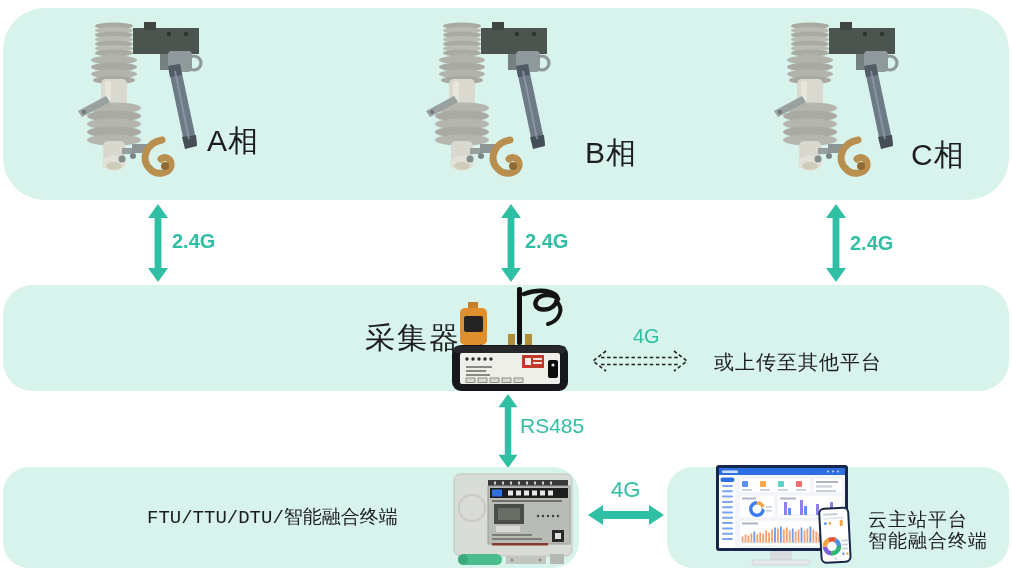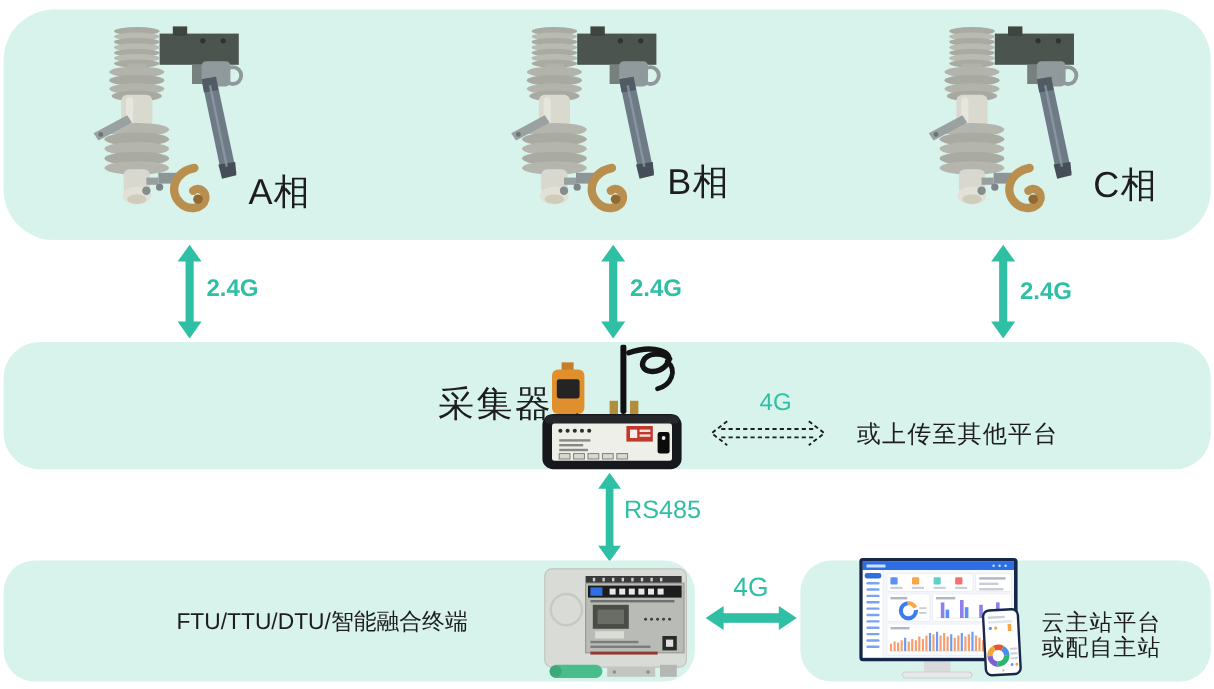--- a/index.html
+++ b/index.html
@@ -16,21 +16,21 @@
   .band-bot-right{left:667px;top:467px;width:342px;height:101px;border-radius:26px;}
   .abs{position:absolute;}
   .phase-label{font-size:30px;line-height:34px;letter-spacing:1px;}
   .teal-label{color:var(--teal,#2fbfa4);}
   .link-24g{font-size:20px;line-height:24px;font-weight:bold;}
   .rs485-label{font-size:21px;line-height:24px;}
   .mid-4g{font-size:20px;line-height:22px;}
   .bot-4g{font-size:22px;line-height:24px;}
   .collector-label{font-size:30px;line-height:34px;letter-spacing:2px;}
   .uplink-target{font-size:20px;line-height:24px;letter-spacing:1px;}
-  .terminal-label{font-size:19px;line-height:23px;}
+  .terminal-label{font-size:19px;line-height:23px;font-family:Liberation Mono, monospace;}
   .cloud-label{font-size:19px;line-height:21px;letter-spacing:1px;font-family:Liberation Serif, serif;}
   svg{display:block;}
 </style>
 </head>
 <body>
 
 <div class="canvas">
 
   <svg width="0" height="0" style="position:absolute" aria-hidden="true">
     <defs>
@@ -273,26 +273,26 @@
         </g>
       </symbol>
     </defs>
   </svg>
 
   <div class="band band-top"></div>
 
   <svg class="abs" style="left:76px;top:16px" width="130" height="162">
       <use href="#sym-cutout"></use>
     </svg>
-  <div class="abs phase-label" style="left:207px;top:144px">A相</div>
+  <div class="abs phase-label" style="left:207px;top:124px">A相</div>
 
   <svg class="abs" style="left:424px;top:16px" width="130" height="162">
       <use href="#sym-cutout"></use>
     </svg>
-  <div class="abs phase-label" style="left:556px;top:136px">B相</div>
+  <div class="abs phase-label" style="left:585px;top:136px">B相</div>
 
   <svg class="abs" style="left:772px;top:16px" width="130" height="162">
       <use href="#sym-cutout"></use>
     </svg>
   <div class="abs phase-label" style="left:911px;top:138px">C相</div>
 
   <svg class="abs teal-label" style="left:146px;top:204px;color:var(--teal)" width="24" height="78">
       <use href="#sym-varrow"></use>
     </svg>
   <div class="abs teal-label link-24g" style="left:172px;top:229px">2.4G</div>
@@ -334,16 +334,16 @@
   <svg class="abs teal-label" style="left:588px;top:503px;color:var(--teal)" width="76" height="24">
       <use href="#sym-harrow"></use>
     </svg>
 
   <div class="band band-bot-right"></div>
   <svg class="abs" style="left:716px;top:465px" width="148" height="102">
       <use href="#sym-monitor"></use>
     </svg>
   <div class="abs cloud-label" style="left:868px;top:509px">
     <div>云主站平台</div>
-    <div>或配自主站</div>
+    <div>智能融合终端</div>
   </div>
 
 </div>
 
 </body></html>

